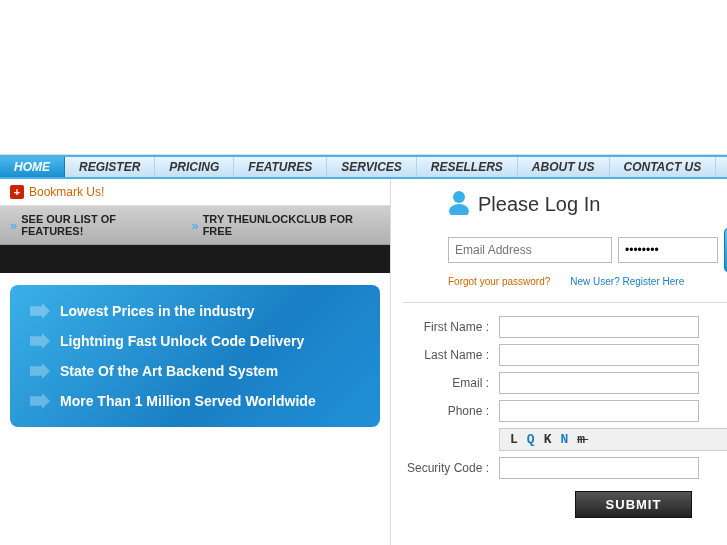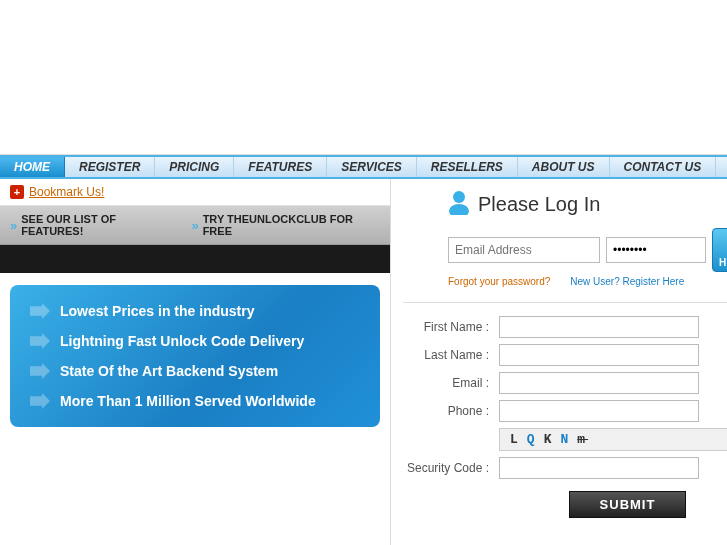--- a/index.html
+++ b/index.html
@@ -162,21 +162,21 @@
       gap: 6px;
     }
     .login-input {
       border: 1px solid #bbb;
       padding: 4px 6px;
       font-size: 12px;
       height: 26px;
       outline: none;
       background: #fff;
     }
-    .email-input { width: 152px; }
+    .email-input { width: 164px; }
     .password-input { width: 100px; }
 
     .enter-btn {
       background: linear-gradient(to bottom, #5cc8f0, #1a90d0);
       border: 1px solid #1a78b0;
       border-radius: 4px;
       color: #fff;
       font-size: 11px;
       font-weight: bold;
       cursor: pointer;
@@ -296,21 +296,21 @@
   <a class="nav-item">ABOUT US</a>
   <a class="nav-item">CONTACT US</a>
 </nav>
 
 <div class="content">
 
   <div class="left-panel">
 
     <div class="bookmark-bar">
       <span class="bookmark-icon">+</span>
-      <span style="cursor:pointer; color:#cc6600; font-size:12px;text-decoration:underline;">Bookmark Us!</span>
+      <span style="cursor:pointer; color:#cc6600; font-size:12px;">Bookmark Us!</span>
     </div>
 
     <div class="features-bar">
       <div class="features-bar-item">
         <span class="chevrons">»</span>
         <span>SEE OUR LIST OF FEATURES!</span>
       </div>
       <div class="features-bar-item">
         <span class="chevrons">»</span>
         <span>TRY THEUNLOCKCLUB FOR FREE</span>

